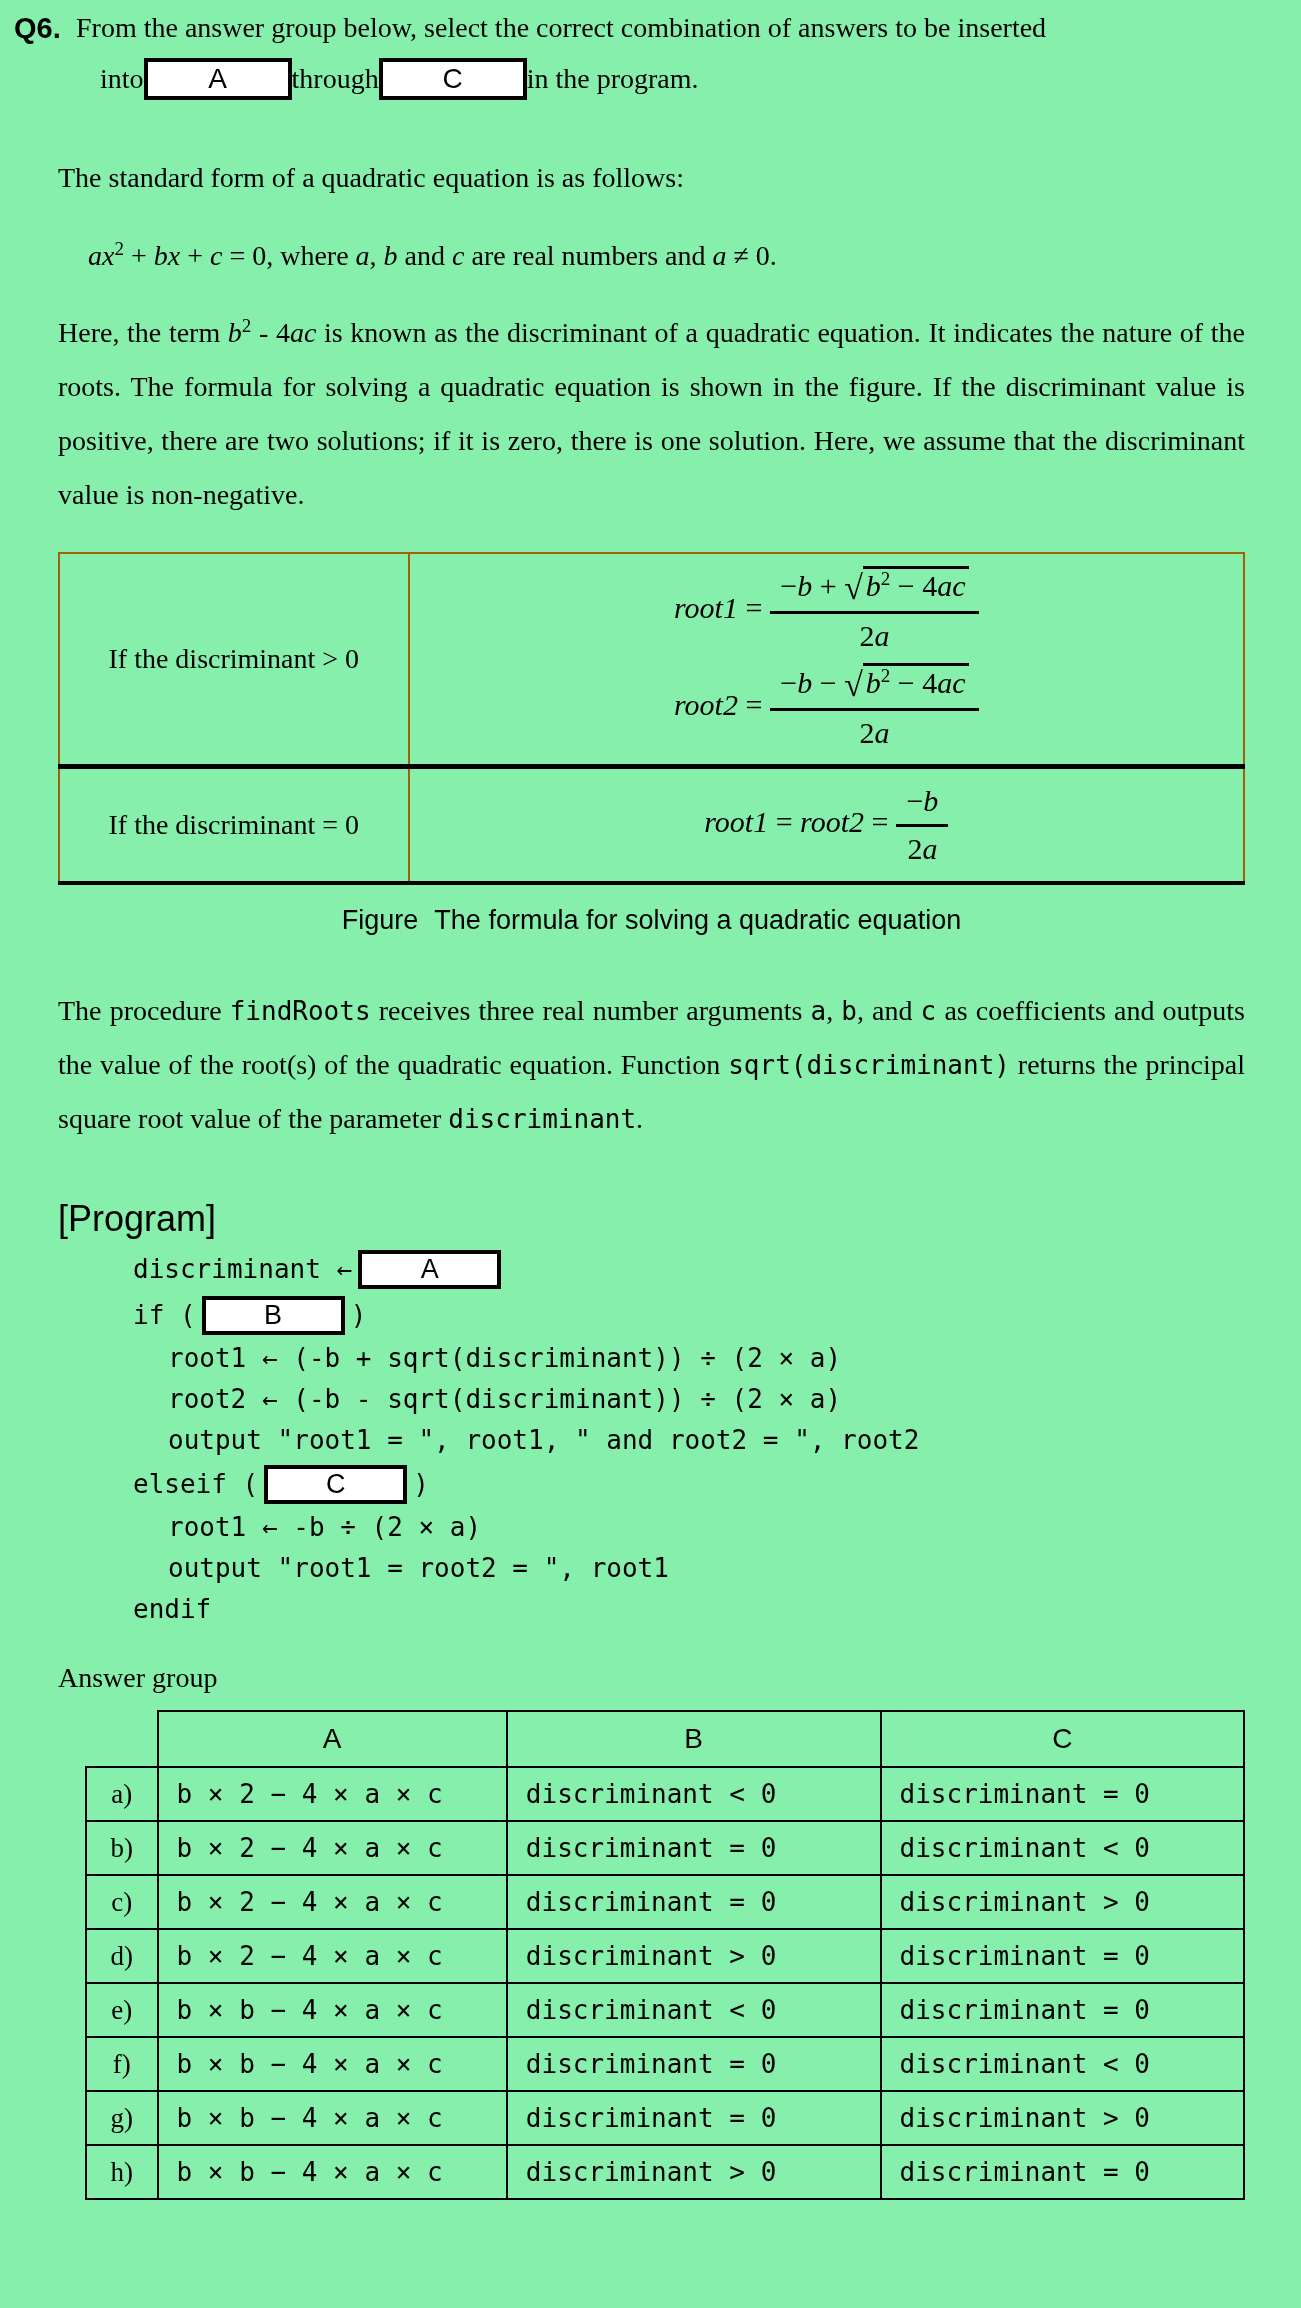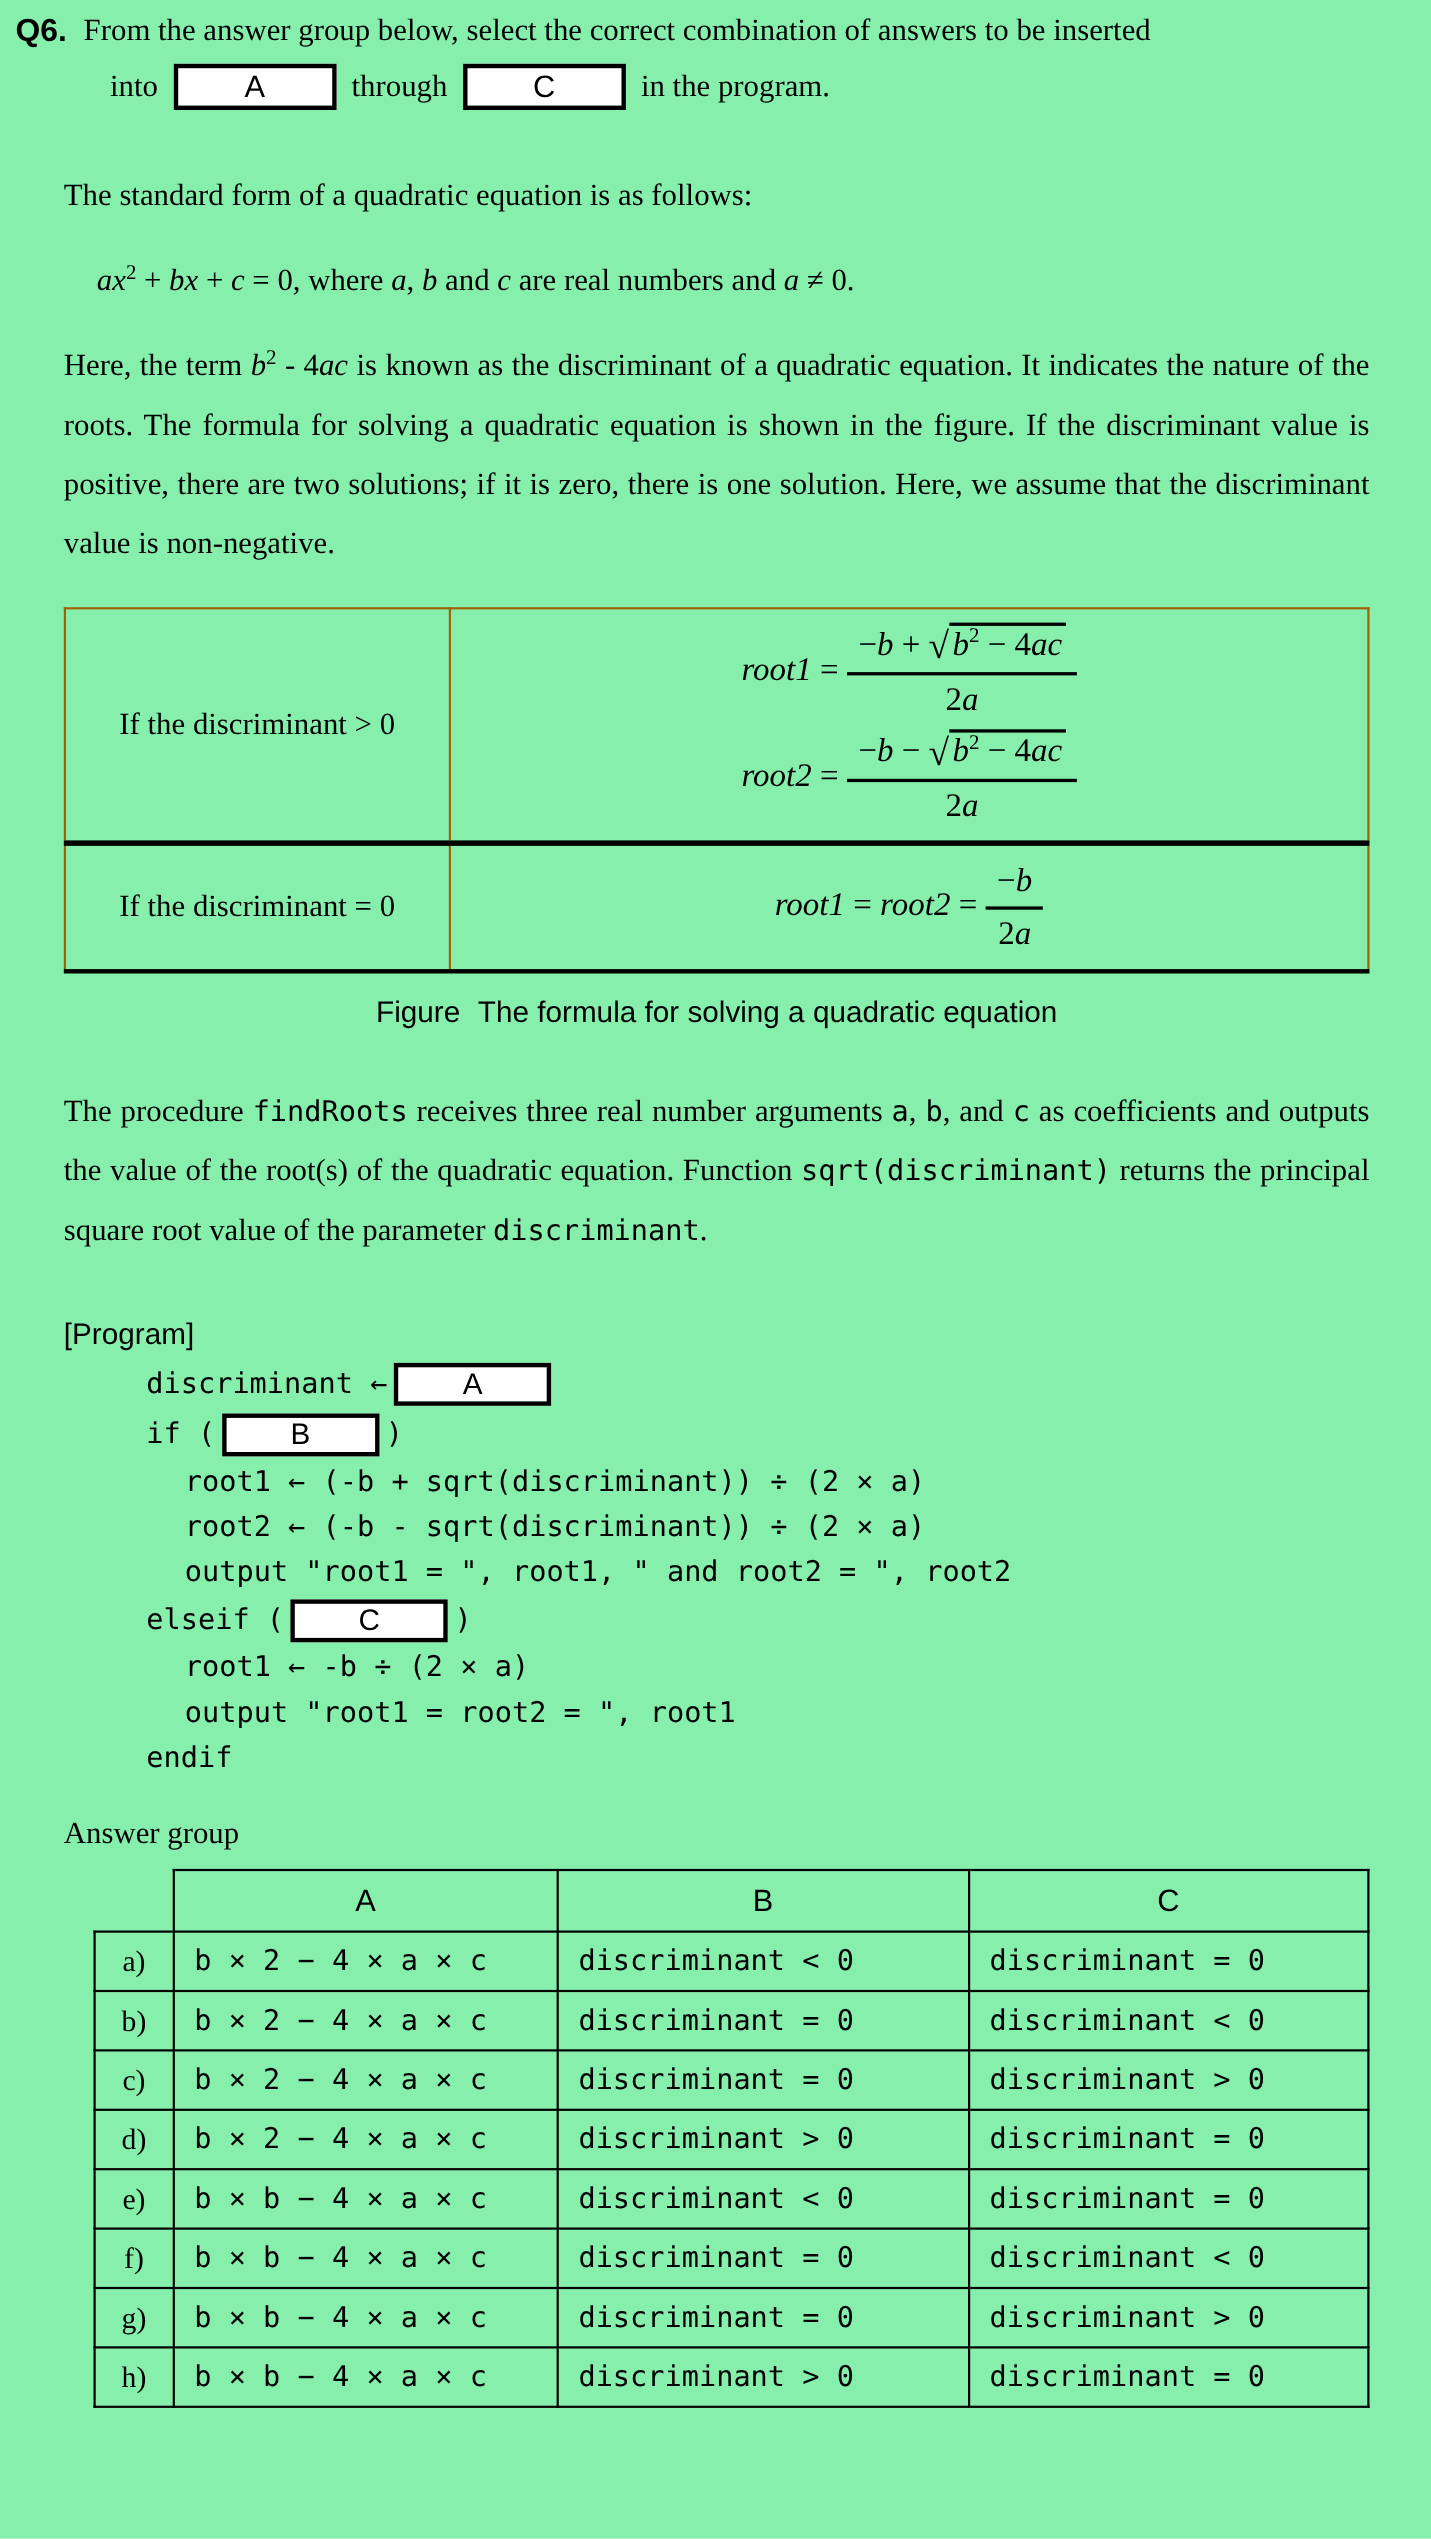--- a/index.html
+++ b/index.html
@@ -4,21 +4,21 @@
 <style>
   html,body{margin:0;padding:0;background:#fff;}
   .page{position:relative;width:1301px;height:2308px;background:#86efac;color:#000;
         font-family:"Liberation Serif",serif;font-size:28px;overflow:hidden;}
   
   .question{display:flex;padding:10px 56px 0 14px;}
   .q-num{font-family:"Liberation Sans",sans-serif;font-weight:bold;font-size:29px;
          width:52px;flex:0 0 auto;line-height:36px;}
   .q-body{margin-left:10px;flex:1;}
   .q-line1{line-height:36px;}
-  .q-line2{display:flex;align-items:center;margin-top:12px;padding-left:24px;gap:14px;}
+  .q-line2{display:flex;align-items:center;margin-top:12px;padding-left:24px;}
   .blank{display:inline-flex;align-items:center;justify-content:center;
          border:4px solid #000;width:140px;height:34px;
          font-family:"Liberation Sans",sans-serif;font-size:28px;background:#fff;}
   
   .content{padding:0 56px 0 58px;}
   .std-form{margin-top:62px;}
   .equation{margin-top:46px;padding-left:30px;}
   .it{font-style:italic;}
   sup.s2{font-size:19px;vertical-align:super;line-height:0;font-style:normal;}
   .para{margin-top:34px;text-align:justify;text-align-last:left;line-height:54px;}
@@ -35,21 +35,21 @@
   .frac{display:inline-flex;flex-direction:column;align-items:center;
         vertical-align:middle;margin-left:8px;}
   .frac .num{display:block;border-bottom:3px solid #000;padding:0 10px 6px 10px;}
   .frac .den{display:block;padding-top:5px;}
   .rad{font-style:normal;font-size:34px;line-height:1;vertical-align:-3px;}
   .radicand{border-top:3px solid #000;padding:0 3px;}
   .caption{margin-top:20px;text-align:center;font-family:"Liberation Sans",sans-serif;
            font-size:27px;}
   .caption .cap-label{margin-right:16px;}
   
-  .prog-label{margin-top:52px;font-family:"Liberation Sans",sans-serif;font-size:27px;}
+  .prog-label{margin-top:52px;font-family:"Liberation Sans",sans-serif;font-size:36px;}
   .code{margin-top:6px;font-family:"DejaVu Sans Mono",monospace;font-size:26px;}
   .code-line{line-height:41px;white-space:pre;}
   .lvl1{padding-left:42px;display:flex;align-items:center;}
   .lvl2{padding-left:75px;}
   .lvl3{padding-left:110px;}
   .boxline{display:flex;align-items:center;height:46px;line-height:46px;}
   .bullet{display:inline-block;width:20px;height:20px;border:3px solid #000;
           border-radius:50%;margin-right:12px;flex:0 0 auto;}
   .blank-sm{display:inline-flex;align-items:center;justify-content:center;
             border:4px solid #000;width:135px;height:31px;margin:0 6px;

